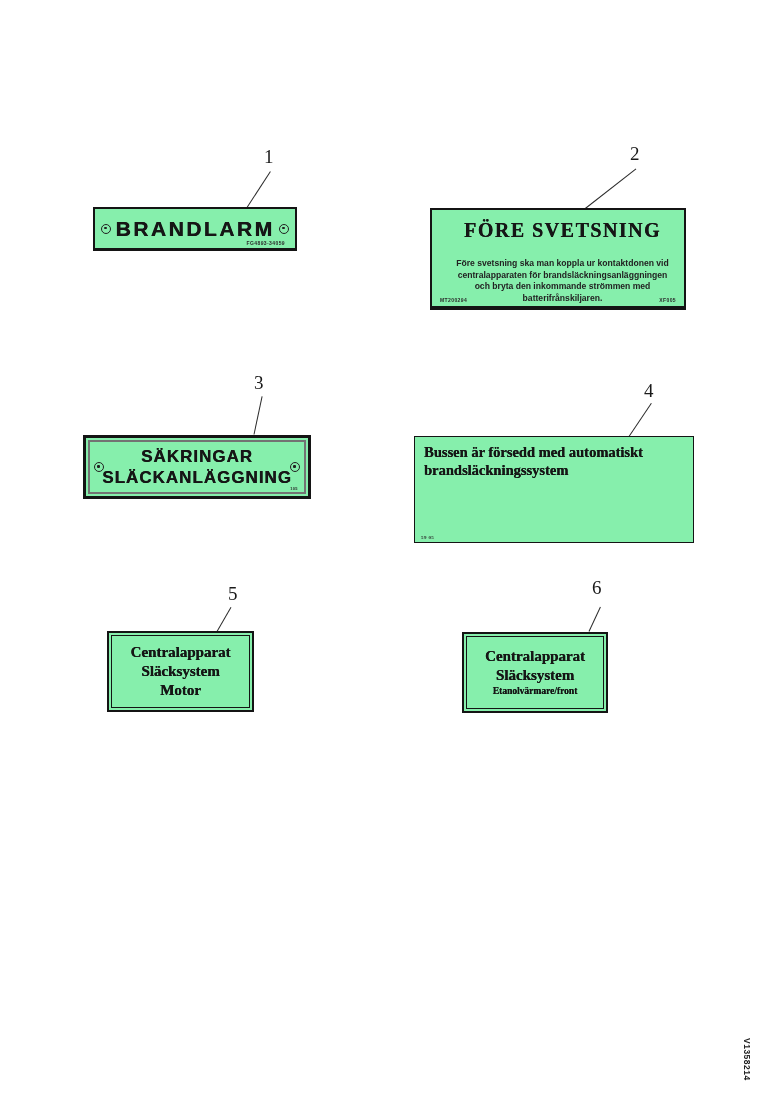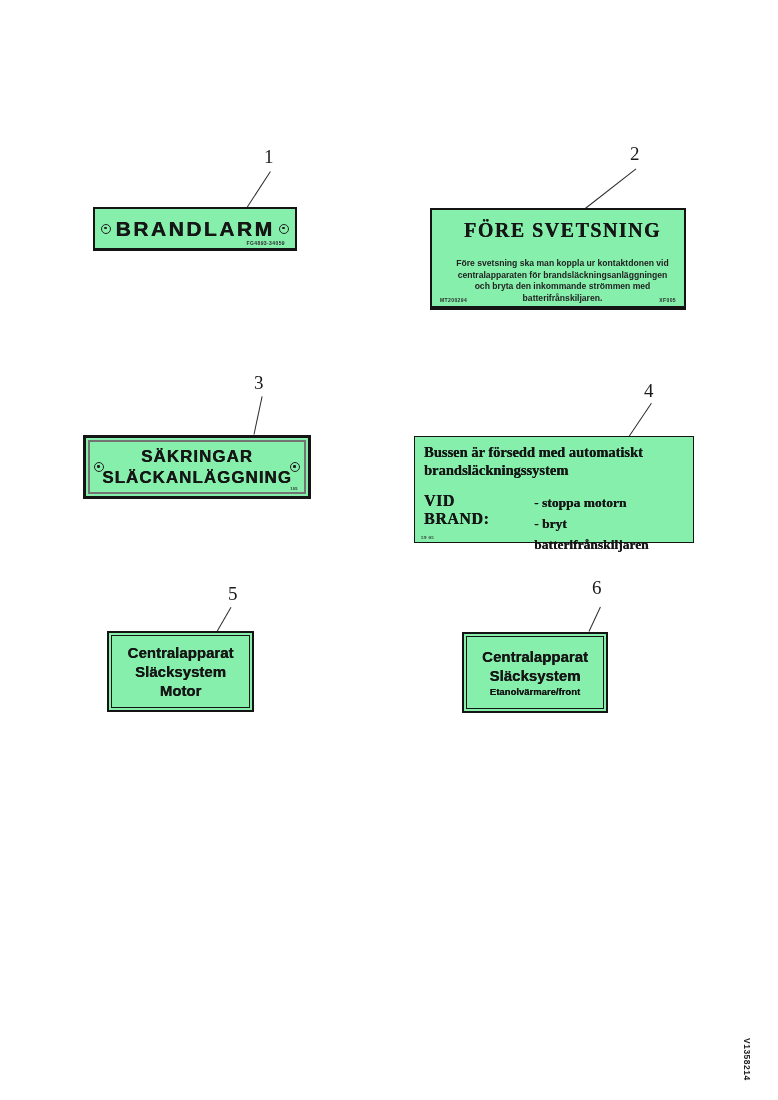--- a/index.html
+++ b/index.html
@@ -121,21 +121,21 @@
     text-shadow:.2px .2px 0 #111;
   }
   
   .decal-sm{
     border-width:2px;
   }
   .decal-sm .inner{
     position:absolute;inset:2px;
     border:1px solid #141414;
     display:flex;flex-direction:column;align-items:center;justify-content:center;
-    font-family:Liberation Sans, sans-serif;
+    font-family:Liberation Serif, serif;
   }
   .decal-5{left:107px;top:631px;width:147px;height:81px;}
   .decal-6{left:462px;top:632px;width:146px;height:81px;}
   .decal-sm .ln{
     font-size:15px;font-weight:700;line-height:19px;
     text-shadow:.3px .3px 0 #111;
   }
   .decal-sm .ln-small{
     font-size:9.5px;font-weight:700;line-height:13px;
     text-shadow:.2px .2px 0 #111;
@@ -202,27 +202,20 @@
       <div class="ln">SLÄCKANLÄGGNING</div>
       <span class="screw" style="right:4px;"></span>
       <span class="microcode" style="right:6px;bottom:1px;font-size:4px;">105</span>
     </div>
   </div>
 
   <div class="decal decal-4">
     <div class="pad">
       <div class="ln">Bussen är försedd med automatiskt</div>
       <div class="ln">brandsläckningssystem</div>
-      <div class="fire-row">
-        <span class="heading">VID BRAND:</span>
-        <span class="items">
-          <div class="item">- stoppa motorn</div>
-          <div class="item">- bryt batterifrånskiljaren</div>
-        </span>
-      </div>
     </div>
     <span class="microcode" style="left:6px;bottom:2px;">59 05</span>
   </div>
 
   <div class="decal decal-sm decal-5">
     <div class="inner">
       <div class="ln">Centralapparat</div>
       <div class="ln">Släcksystem</div>
       <div class="ln">Motor</div>
     </div>

